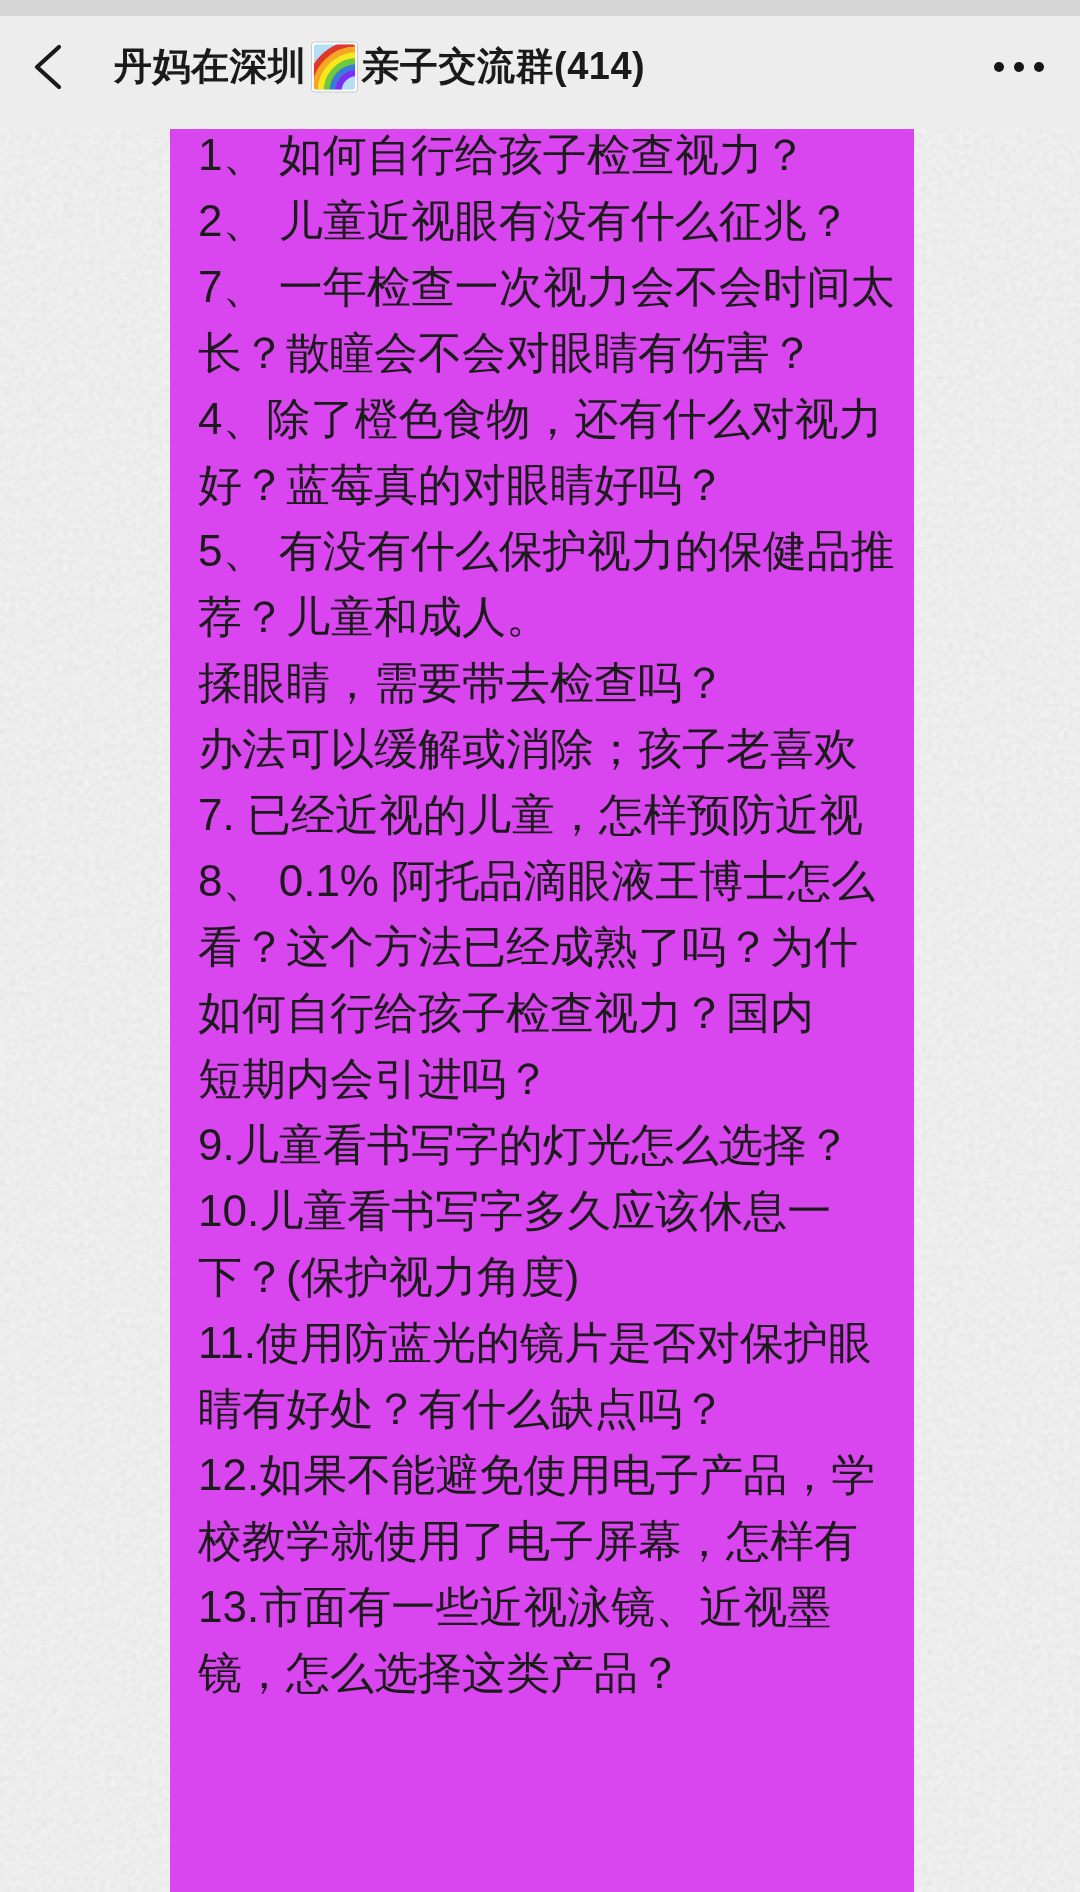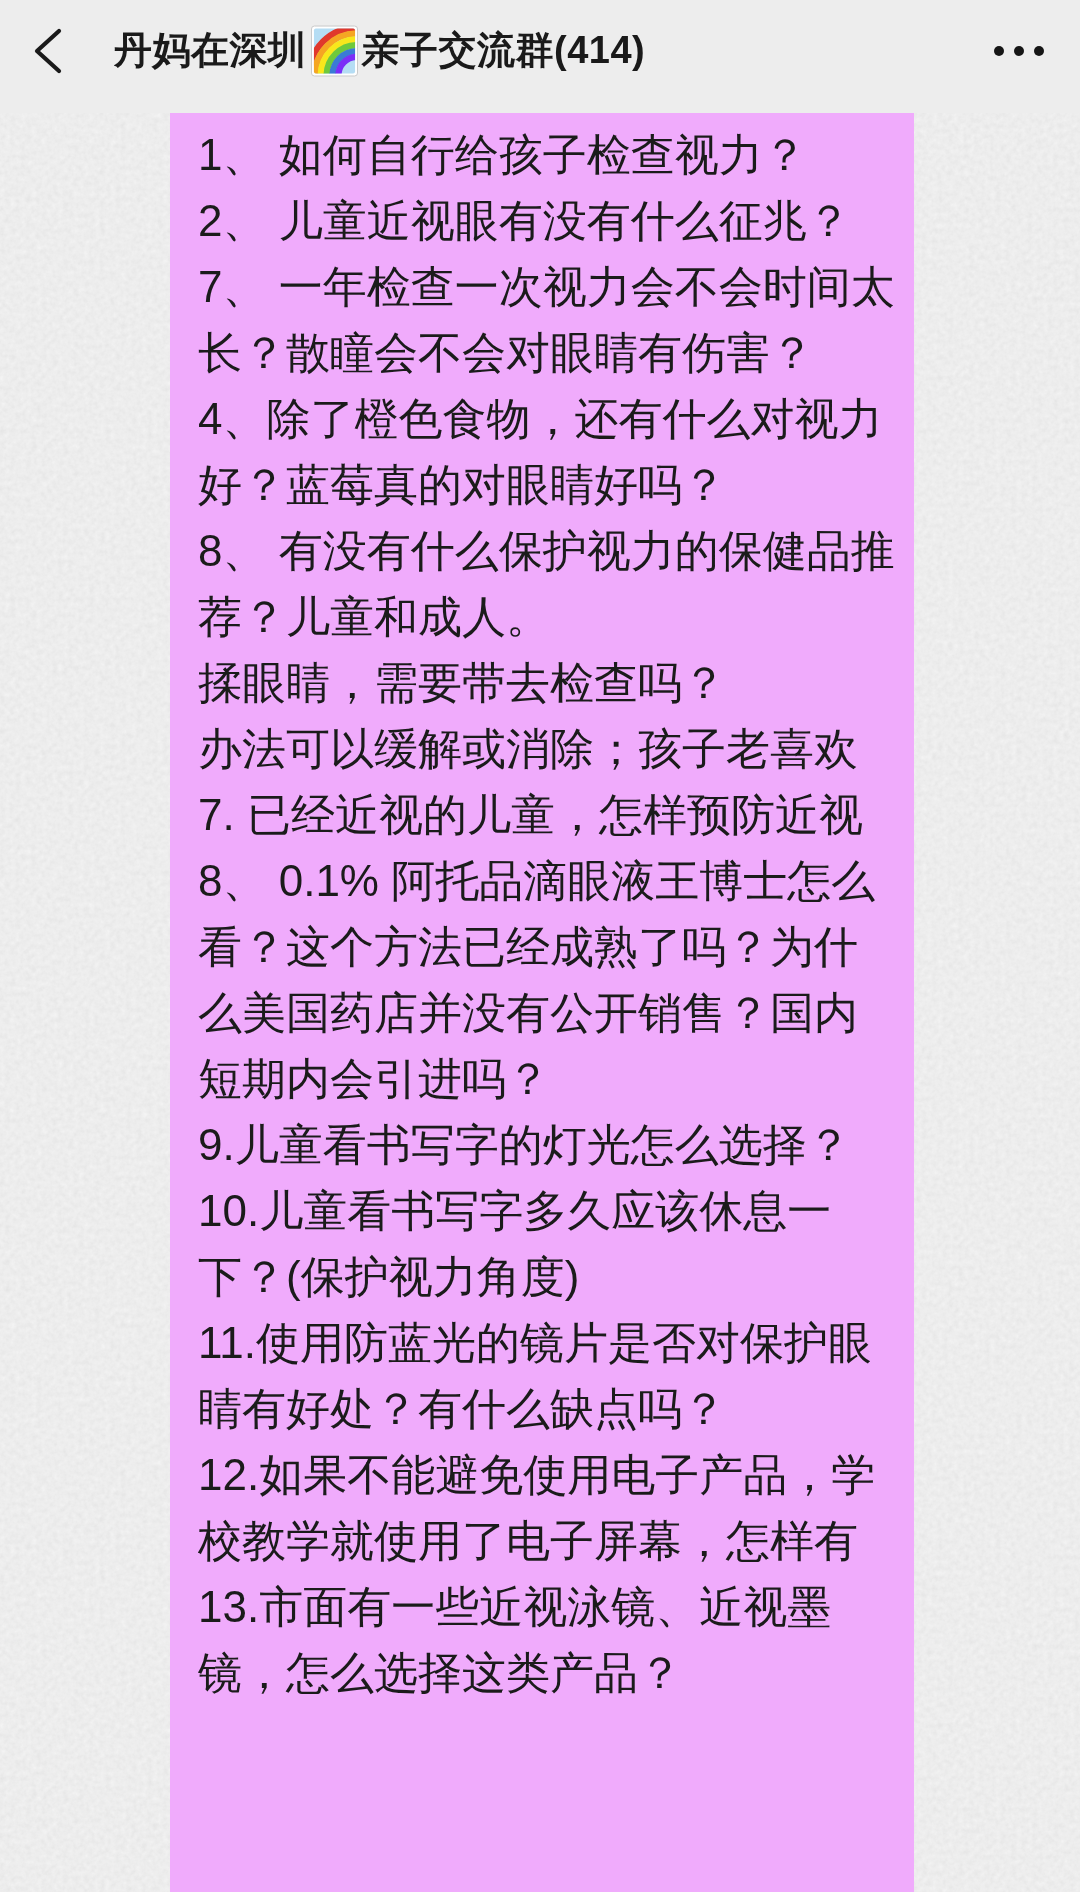--- a/index.html
+++ b/index.html
@@ -11,21 +11,21 @@
     width: 1080px;
     height: 1892px;
     margin: 0 auto;
     overflow: hidden;
     background: #d5d5d5;
   }
 
   
   .header {
     position: absolute;
-    top: 0; left: 0;
+    top: 16px; left: 0;
     width: 1080px;
     height: 113px;
     background: #ededed;
     display: flex;
     align-items: center;
     padding: 0 36px 12px 28px;
     z-index: 30;
   }
   .back-btn {
     width: 44px;
@@ -86,21 +86,21 @@
     pointer-events: none;
   }
 
   
   .bubble {
     position: absolute;
     top: 0;
     left: 170px;
     width: 744px;
     height: 1779px;
-    background: #f0abfc;
+    background: #d946ef;
     padding: 9px 26px 0 28px;
     overflow: hidden;
     z-index: 10;
   }
   .msg-line {
     font-size: 44px;
     line-height: 66px;
     color: #1b1b1b;
     white-space: nowrap;
     letter-spacing: 0px;
@@ -171,34 +171,34 @@
       </div>
       <div>
         <div class="msg-line">7、 一年检查一次视力会不会时间太</div>
         <div class="msg-line">长？散瞳会不会对眼睛有伤害？</div>
       </div>
       <div>
         <div class="msg-line">4、除了橙色食物，还有什么对视力</div>
         <div class="msg-line">好？蓝莓真的对眼睛好吗？</div>
       </div>
       <div>
-        <div class="msg-line">8、 有没有什么保护视力的保健品推</div>
+        <div class="msg-line">5、 有没有什么保护视力的保健品推</div>
         <div class="msg-line">荐？儿童和成人。</div>
       </div>
       <div>
         <div class="msg-line">揉眼睛，需要带去检查吗？</div>
         <div class="msg-line">办法可以缓解或消除；孩子老喜欢</div>
       </div>
       <div>
         <div class="msg-line">7. 已经近视的儿童，怎样预防近视</div>
       </div>
       <div>
         <div class="msg-line">8、 0.1% 阿托品滴眼液王博士怎么</div>
         <div class="msg-line">看？这个方法已经成熟了吗？为什</div>
-        <div class="msg-line">么美国药店并没有公开销售？国内</div>
+        <div class="msg-line">如何自行给孩子检查视力？国内</div>
         <div class="msg-line">短期内会引进吗？</div>
       </div>
       <div>
         <div class="msg-line">9.儿童看书写字的灯光怎么选择？</div>
       </div>
       <div>
         <div class="msg-line">10.儿童看书写字多久应该休息一</div>
         <div class="msg-line">下？(保护视力角度)</div>
       </div>
       <div>

